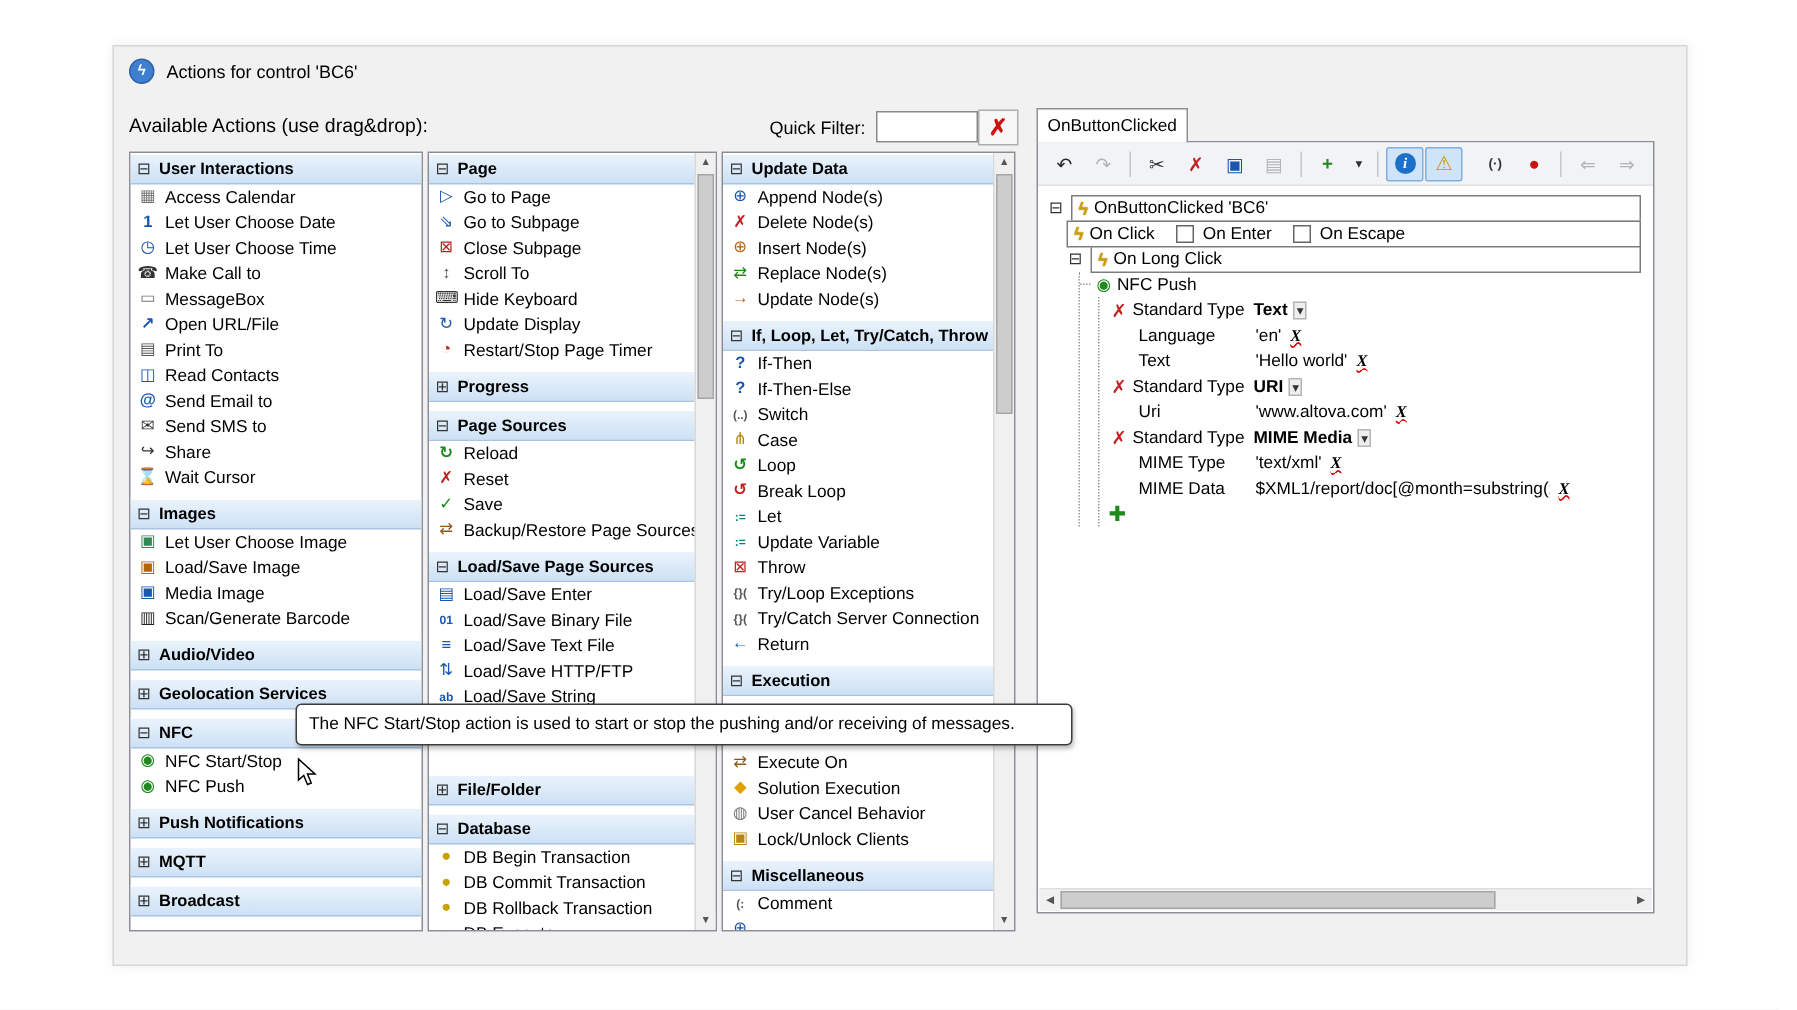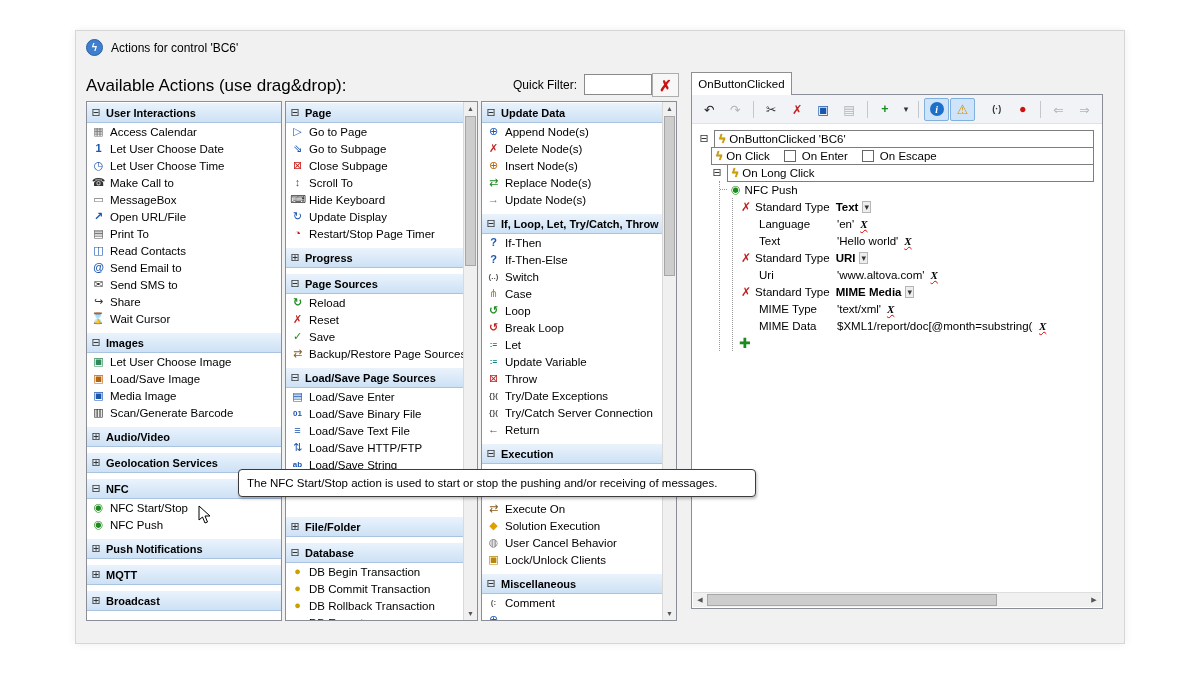--- a/index.html
+++ b/index.html
@@ -8,21 +8,21 @@
     font-family:"Liberation Sans","DejaVu Sans",sans-serif;color:#000;
   }
   .dialog{
     position:absolute;left:75px;top:30px;width:1050px;height:614px;
     background:#f1f1f1;border:1px solid #d6d6d6;box-shadow:0 0 8px rgba(0,0,0,.07);
     box-sizing:border-box;
   }
   .dlg-title{position:absolute;left:10px;top:8px;display:flex;align-items:center;gap:8px;font-size:12px;}
   .dlg-icon{width:15px;height:15px;border-radius:50%;background:#3f7fd0;color:#fff;font-size:10px;font-weight:bold;
     display:flex;align-items:center;justify-content:center;border:1px solid #2c5fa5;}
-  .avail-label{position:absolute;left:10px;top:45px;font-size:17px;}
+  .avail-label{position:absolute;left:10px;top:45px;font-size:13px;}
   .qf-label{position:absolute;left:437px;top:47px;font-size:12px;}
   .qf-input{position:absolute;left:508px;top:43px;width:60px;height:19px;border:1px solid #8a8a8a;font-size:12px;padding:0 3px;background:#fff;}
   .qf-clear{position:absolute;left:576px;top:42px;width:27px;height:24px;border:1px solid #adadad;background:#f7f7f7;
     display:flex;align-items:center;justify-content:center;padding:0;cursor:default;}
   .redx{color:#cc1111;font-weight:bold;font-size:15px;line-height:1;}
   .tab{position:absolute;left:615px;top:41px;width:101px;height:23px;background:#fff;border:1px solid #8f8f8f;border-bottom:none;
     box-sizing:border-box;display:flex;align-items:center;justify-content:center;font-size:11.5px;z-index:3;}
   
   .col{position:absolute;top:70px;height:520px;background:#fff;border:1px solid #8b8e96;box-sizing:border-box;overflow:hidden;}
   .col-list{position:absolute;left:0;top:0;bottom:0;right:0;overflow:hidden;}
@@ -80,21 +80,21 @@
   .fvalue.clip{max-width:196px;overflow:hidden;text-overflow:clip;display:inline-block;}
   .xp{font:italic bold 11px "Liberation Serif",serif;color:#000;
     text-decoration:underline;text-decoration-style:wavy;text-decoration-color:#d00;text-decoration-thickness:1px;padding:0 2px;}
   .plus{color:#1c8a1c;font-weight:bold;font-size:14px;}
   .hscroll{position:absolute;left:1px;right:1px;bottom:1px;height:14px;background:#f0f0f0;border-top:1px solid #dedede;}
   .harrow{position:absolute;top:0;bottom:0;width:14px;display:flex;align-items:center;justify-content:center;font-size:7px;color:#555;background:#f0f0f0;}
   .harrow.left{left:0;} .harrow.right{right:0;}
   .hthumb{position:absolute;top:1px;bottom:1px;left:14px;width:290px;background:#cdcdcd;border:1px solid #a6a6a6;box-sizing:border-box;}
   
   .tooltip{position:absolute;left:121px;top:438px;width:500px;height:26px;background:#fff;border:1px solid #3c3c3c;border-radius:4px;
-    display:flex;align-items:center;padding:0 8px;font-size:11.5px;z-index:60;box-shadow:1px 2px 3px rgba(0,0,0,.25);margin-left:41px;}
+    display:flex;align-items:center;padding:0 8px;font-size:11.5px;z-index:60;box-shadow:1px 2px 3px rgba(0,0,0,.25);}
   .cursor{position:absolute;left:198px;top:505px;z-index:70;}
 </style>
 </head>
 <body>
 
 <div class="dialog">
 
   <div class="dlg-title">
     <span class="dlg-icon">ϟ</span>
     <span>Actions for control 'BC6'</span>
@@ -394,21 +394,21 @@
         <div class="item">
           <span class="icn small" style="color: rgb(10, 128, 128);">:=</span>
           <span>Update Variable</span>
         </div>
         <div class="item">
           <span class="icn" style="color: rgb(192, 32, 32);">⊠</span>
           <span>Throw</span>
         </div>
         <div class="item">
           <span class="icn small" style="color: rgb(85, 85, 85);">{}(</span>
-          <span>Try/Date Exceptions</span>
+          <span>Try/Loop Exceptions</span>
         </div>
         <div class="item">
           <span class="icn small" style="color: rgb(85, 85, 85);">{}(</span>
           <span>Try/Catch Server Connection</span>
         </div>
         <div class="item">
           <span class="icn bold" style="color: rgb(26, 86, 176);">←</span>
           <span>Return</span>
         </div>
         <div class="cat-header">

